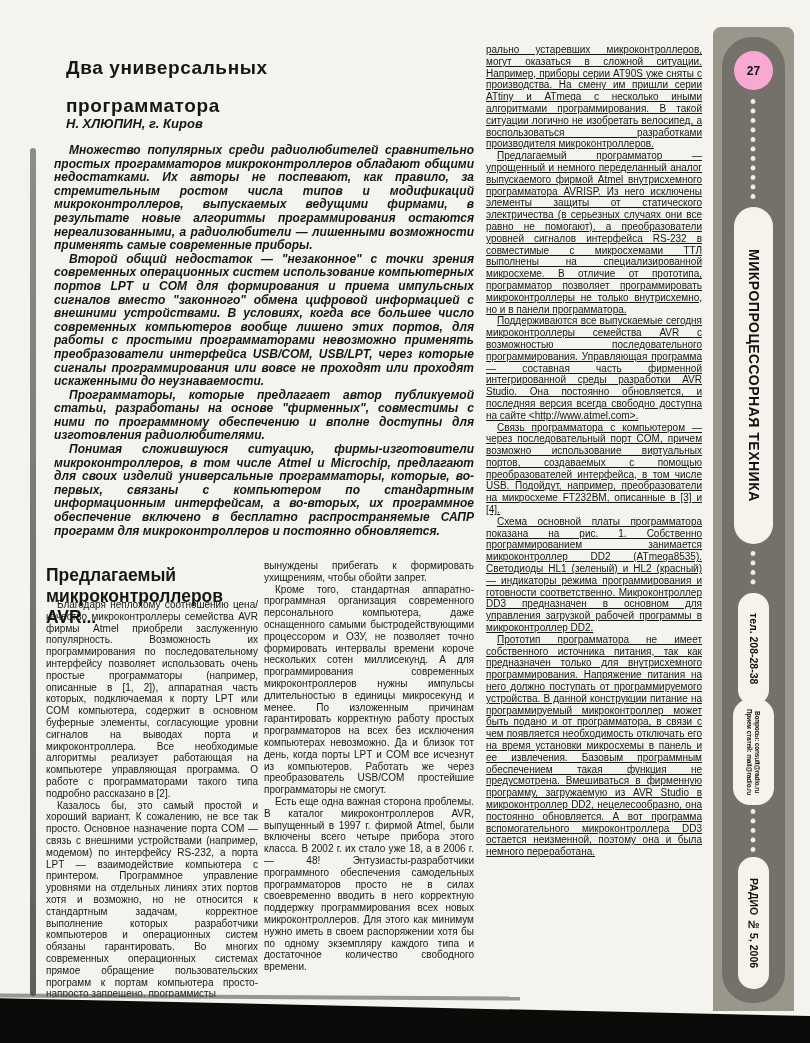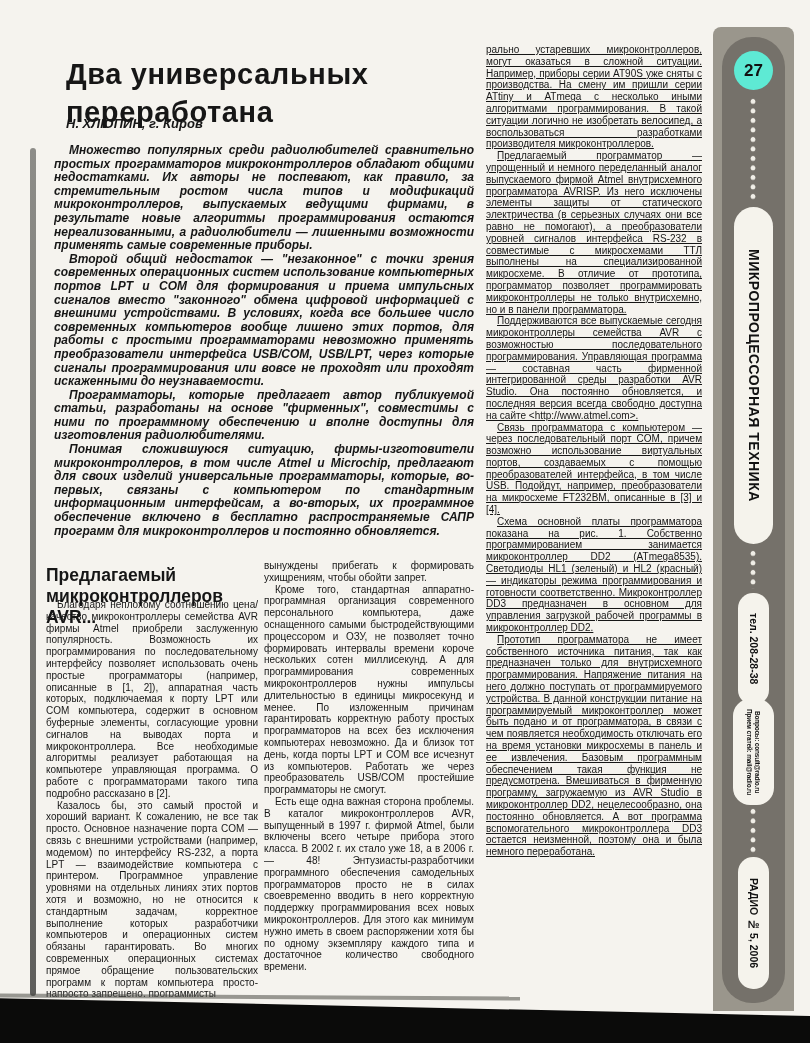--- a/index.html
+++ b/index.html
@@ -18,21 +18,21 @@
     background:#0b0b0a;
     clip-path:polygon(0 14%, 100% 48%, 100% 100%, 0 100%);
   }
   .scan-bottom-shadow {
     position:absolute; left:0; bottom:44px; width:520px; height:4px;
     background:#4a4a46; opacity:.55; transform:rotate(.35deg);
   }
   
   .title {
     position:absolute; left:66px; top:36px; width:430px;
-    font-size:29px; font-weight:bold; line-height:38px; letter-spacing:.6px;
+    font-size:19px; font-weight:bold; line-height:38px; letter-spacing:.6px;
   }
   .author {
     position:absolute; left:66px; top:116px;
     font-size:13px; font-weight:bold; font-style:italic;
   }
   .lead {
     position:absolute; left:54px; top:144px; width:420px; height:412px; overflow:hidden;
     font-size:12px; font-weight:bold; font-style:italic;
     line-height:13.6px; text-align:justify;
   }
@@ -54,23 +54,23 @@
   .sidebar {
     position:absolute; left:713px; top:27px; width:81px; height:984px;
     background:#9a968c; border-radius:8px 8px 0 0;
   }
   .sb-inner {
     position:absolute; left:9px; top:10px; width:63px; height:966px;
     background:#75716a; border-radius:30px;
   }
   .page-badge {
     position:absolute; left:12px; top:14px; width:39px; height:39px;
-    background:#5eead4; border-radius:50%;
+    background:#f9a8d4; border-radius:50%;
     display:flex; align-items:center; justify-content:center;
-    font-size:17px; font-weight:bold; color:#111;
+    font-size:12px; font-weight:bold; color:#111;
   }
   .dots {
     position:absolute; left:26px; width:10px;
     background-image:radial-gradient(circle at 5px 4.5px, #f0eee7 2.1px, rgba(240,238,231,0) 2.8px);
     background-size:10px 9.5px;
   }
   .dots1 { top:60px;  height:106px; }
   .dots2 { top:512px; height:40px; }
   .dots3 { top:770px; height:46px; }
   .chip {
@@ -97,21 +97,21 @@
 </style>
 </head>
 <body>
 
 <div class="page">
 
   <div class="scan-left-strip"></div>
 
   <h1 class="title">
     <span>Два универсальных</span><br>
-    <span>переработана</span>
+    <span>программатора</span>
   </h1>
   <div class="author">Н. ХЛЮПИН, г. Киров</div>
 
   <div class="lead">
     <p>Множество популярных среди радиолюбителей сравнительно простых программаторов микроконтроллеров обладают общими недостатками. Их авторы не поспевают, как правило, за стремительным ростом числа типов и модификаций микроконтроллеров, выпускаемых ведущими фирмами, в результате новые алгоритмы программирования остаются нереализованными, а радиолюбители — лишенными возможности применять самые современные приборы.</p>
     <p>Второй общий недостаток — "незаконное" с точки зрения современных операционных систем использование компьютерных портов LPT и COM для формирования и приема импульсных сигналов вместо "законного" обмена цифровой информацией с внешними устройствами. В условиях, когда все большее число современных компьютеров вообще лишено этих портов, для работы с простыми программаторами невозможно применять преобразователи интерфейса USB/COM, USB/LPT, через которые сигналы программирования или вовсе не проходят или проходят искаженными до неузнаваемости.</p>
     <p>Программаторы, которые предлагает автор публикуемой статьи, разработаны на основе "фирменных", совместимы с ними по программному обеспечению и вполне доступны для изготовления радиолюбителями.</p>
     <p>Понимая сложившуюся ситуацию, фирмы-изготовители микроконтроллеров, в том числе Atmel и Microchip, предлагают для своих изделий универсальные программаторы, которые, во-первых, связаны с компьютером по стандартным информационным интерфейсам, а во-вторых, их программное обеспечение включено в бесплатно распространяемые САПР программ для микроконтроллеров и постоянно обновляется.</p>
   </div>
 

